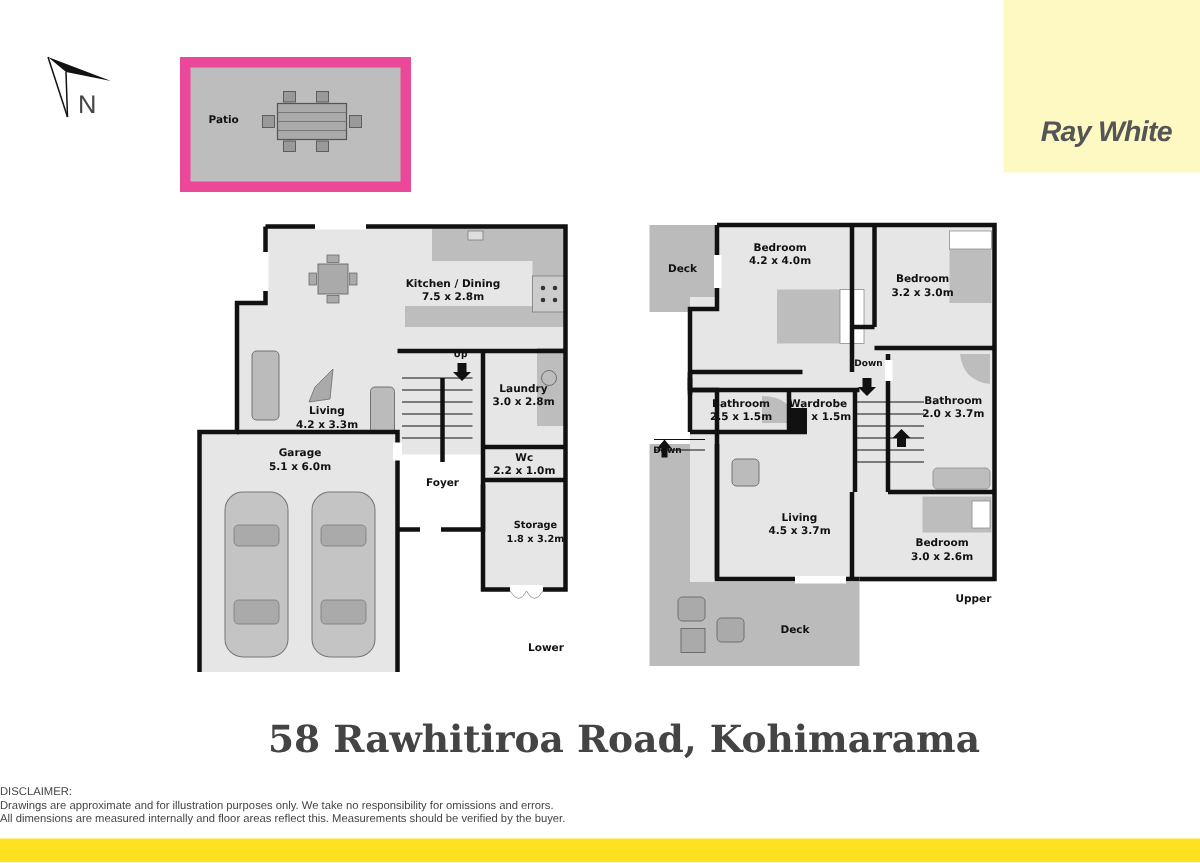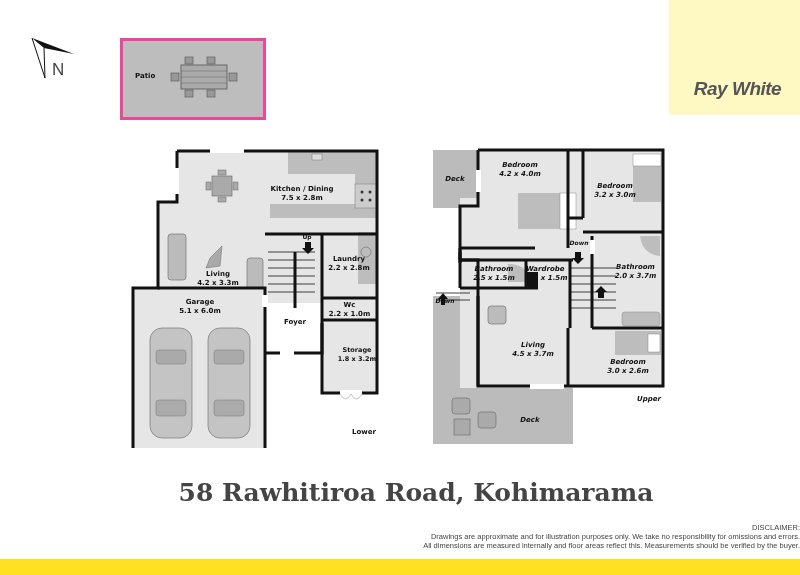--- a/index.html
+++ b/index.html
@@ -2,40 +2,40 @@
 <html><head>
 <meta charset="utf-8">
 <style>
   html,body{margin:0;padding:0;}
   body{width:800px;height:575px;position:relative;overflow:hidden;background:#fff;font-family:"DejaVu Sans",sans-serif;}
   .abs{position:absolute;}
   .logo-box{left:669px;top:0;width:137px;height:115px;background:#fef9c3;}
   .logo-text{position:absolute;left:0;right:0;top:78px;text-align:center;font-family:"Liberation Sans",sans-serif;font-weight:bold;font-style:italic;font-size:19px;color:#555;letter-spacing:-0.5px;}
   .bottom-bar{left:0;top:559px;width:800px;height:16px;background:#ffe122;}
   .title{left:0;width:800px;top:478px;text-align:center;font-family:"DejaVu Serif",serif;font-weight:bold;font-size:25px;color:#444;margin-left:16px;}
-  .disc{left:0;width:800px;text-align:right;font-family:"Liberation Sans",sans-serif;font-size:7.5px;color:#444;}
+  .disc{left:0;width:800px;text-align:left;font-family:"Liberation Sans",sans-serif;font-size:7.5px;color:#444;}
   .lbl{position:absolute;font-family:"DejaVu Sans",sans-serif;font-weight:bold;font-size:7px;color:#111;text-align:center;line-height:9px;white-space:nowrap;}
 </style>
 </head>
 <body>
 
 <div class="abs logo-box">
   <div class="logo-text">Ray White</div>
 </div>
 
 <div class="abs" style="left:30px;top:36px;width:50px;height:46px;">
   <svg width="50" height="46" viewBox="0 0 50 46">
     <polygon points="2,2 44,18 14,12" fill="#111"></polygon>
     <line x1="2" y1="2" x2="15" y2="42" stroke="#111" stroke-width="1"></line>
     <line x1="14" y1="12" x2="15" y2="42" stroke="#111" stroke-width="1"></line>
   </svg>
   <span class="abs" style="left:22px;top:24px;font-family:'Liberation Sans',sans-serif;font-size:17px;color:#444;">N</span>
 </div>
 
-<div class="abs" style="left:120px;top:38px;width:140px;height:76px;background:#bdbdbd;border:3px solid #ec4899;">
+<div class="abs" style="left:120px;top:38px;width:140px;height:76px;background:#bdbdbd;border:7px solid #ec4899;">
   <span class="lbl" style="left:12px;top:31px;">Patio</span>
   <svg class="abs" style="left:44px;top:14px;" width="86" height="44" viewBox="0 0 86 44">
     <rect x="14" y="10" width="46" height="24" fill="#aaa" stroke="#555" stroke-width="0.8"></rect>
     <line x1="14" y1="16" x2="60" y2="16" stroke="#666" stroke-width="0.5"></line>
     <line x1="14" y1="22" x2="60" y2="22" stroke="#666" stroke-width="0.5"></line>
     <line x1="14" y1="28" x2="60" y2="28" stroke="#666" stroke-width="0.5"></line>
     <rect x="18" y="2" width="8" height="7" fill="#999" stroke="#555" stroke-width="0.6"></rect>
     <rect x="40" y="2" width="8" height="7" fill="#999" stroke="#555" stroke-width="0.6"></rect>
     <rect x="18" y="35" width="8" height="7" fill="#999" stroke="#555" stroke-width="0.6"></rect>
     <rect x="40" y="35" width="8" height="7" fill="#999" stroke="#555" stroke-width="0.6"></rect>
@@ -109,30 +109,30 @@
 
     <rect x="132" y="147" width="6" height="12" fill="#fff"></rect>
     <rect x="150" y="203" width="14" height="5" fill="#fff"></rect>
     <rect x="210" y="242" width="22" height="5" fill="#fff"></rect>
     <path d="M210,246 Q216,256 221,246 M221,246 Q226,256 232,246" fill="none" stroke="#888" stroke-width="0.5"></path>
     <rect x="80" y="1" width="34" height="4" fill="#fff"></rect>
     <rect x="45" y="20" width="4" height="26" fill="#fff"></rect>
   </svg>
   <span class="lbl" style="left:122px;top:37px;width:100px;"><span>Kitchen / Dining</span><br><span>7.5 x 2.8m</span></span>
   <span class="lbl" style="left:58px;top:122px;width:60px;"><span>Living</span><br><span>4.2 x 3.3m</span></span>
-  <span class="lbl" style="left:194px;top:107px;width:50px;"><span>Laundry</span><br><span>2.2 x 2.8m</span></span>
+  <span class="lbl" style="left:194px;top:107px;width:50px;"><span>Laundry</span><br><span>3.0 x 2.8m</span></span>
   <span class="lbl" style="left:20px;top:150px;width:100px;"><span>Garage</span><br><span>5.1 x 6.0m</span></span>
   <span class="lbl" style="left:192px;top:153px;width:55px;"><span>Wc</span><br><span>2.2 x 1.0m</span></span>
   <span class="lbl" style="left:142px;top:170px;width:46px;">Foyer</span>
   <span class="lbl" style="left:192px;top:198px;width:70px;font-size:6.5px;"><span>Storage</span><br><span>1.8 x 3.2m</span></span>
   <span class="lbl" style="left:168px;top:84px;width:18px;font-size:6px;">Up</span>
   <span class="lbl" style="left:222px;top:280px;">Lower</span>
 </div>
 
-<div class="abs" style="left:430px;top:148px;width:250px;height:300px;font-style:italic;">
+<div class="abs" style="left:430px;top:148px;width:250px;height:300px;">
   <svg width="250" height="300" viewBox="0 0 250 300">
 
     <rect x="3" y="2" width="45" height="58" fill="#bbb"></rect>
     <polygon points="3,148 48,148 48,238 143,238 143,296 3,296" fill="#bbb"></polygon>
 
     <polygon points="48,2 233,2 233,180 48,238 48,238" fill="#e6e6e6"></polygon>
     <rect x="30" y="50" width="203" height="190" fill="#e6e6e6"></rect>
     <rect x="30" y="100" width="18" height="50" fill="#e6e6e6"></rect>
 
     <rect x="88" y="45" width="58" height="36" fill="#bdbdbd"></rect>

